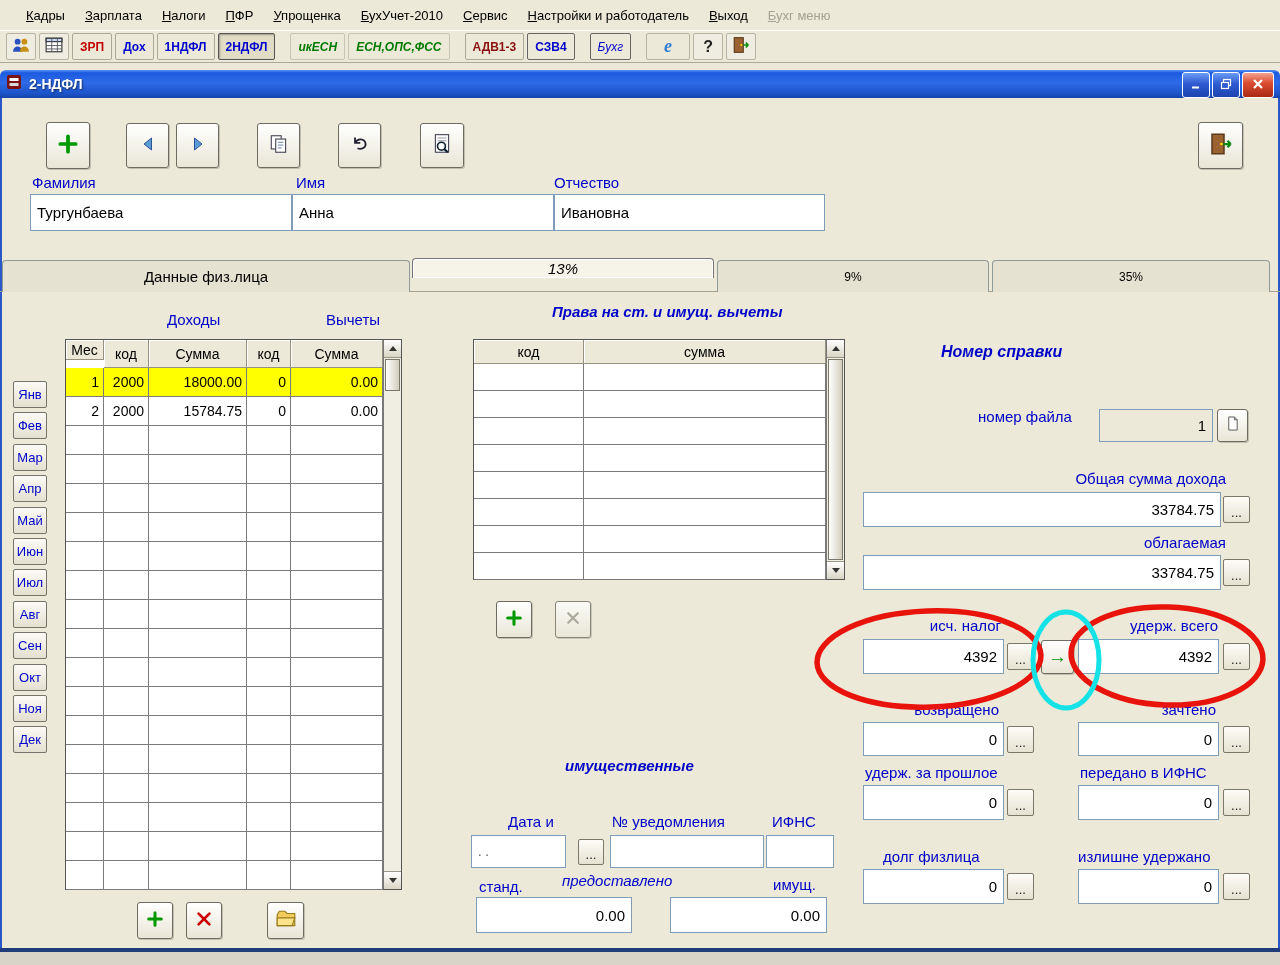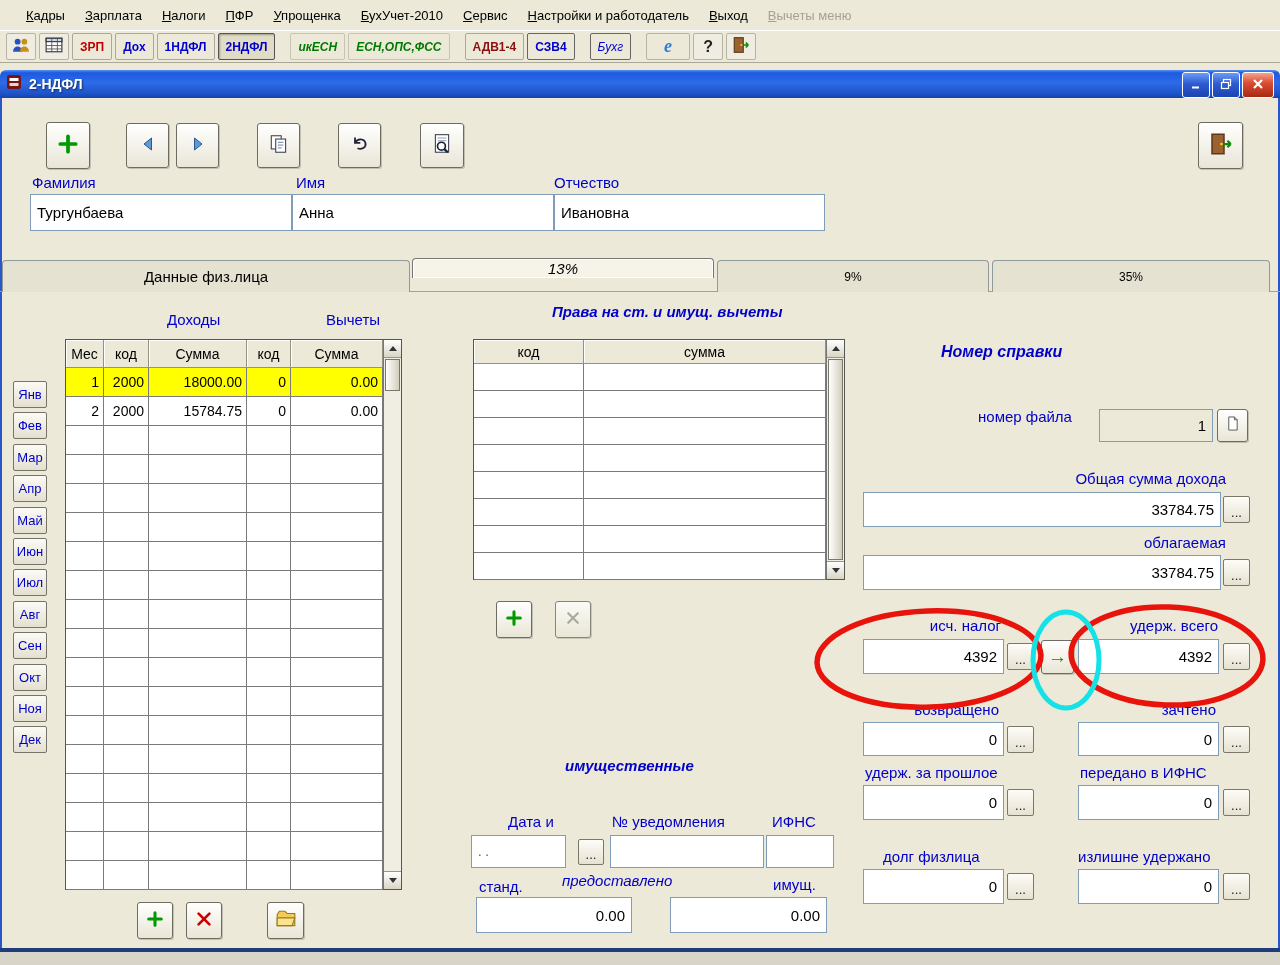--- a/index.html
+++ b/index.html
@@ -105,40 +105,40 @@
   <div class="menubar">
       <div class="menu-item">Кадры</div>
       <div class="menu-item">Зарплата</div>
       <div class="menu-item">Налоги</div>
       <div class="menu-item">ПФР</div>
       <div class="menu-item">Упрощенка</div>
       <div class="menu-item">БухУчет-2010</div>
       <div class="menu-item">Сервис</div>
       <div class="menu-item">Настройки и работодатель</div>
       <div class="menu-item">Выход</div>
-      <div class="menu-item disabled">Вычеты меню</div>
+      <div class="menu-item disabled">Бухг меню</div>
     </div>
 
   <div class="toolbar">
     <div class="iconbtn">
       <span><svg width="18" height="18" viewBox="0 0 16 16">
             <circle cx="5" cy="5" r="2.6" fill="#2a52be"></circle>
             <circle cx="11" cy="5" r="2.6" fill="#C89018"></circle>
             <path d="M1 14c0-3.2 2-4.6 4-4.6s4 1.4 4 4.6z" fill="#2a52be"></path>
             <path d="M7 14c0-3.2 2-4.6 4-4.6s4 1.4 4 4.6z" fill="#C89018"></path>
           </svg></span>
     </div>
     <div class="iconbtn">
       <span><svg width="18" height="18" viewBox="0 0 16 16">
             <rect x="1" y="2" width="14" height="12" fill="#fff" stroke="#333"></rect>
             <rect x="1" y="2" width="14" height="3" fill="#C8D8F8" stroke="#333"></rect>
             <path d="M1 8.5h14M1 11.5h14M6 2v12M11 2v12" stroke="#555" stroke-width="0.8"></path>
           </svg></span>
     </div>
-    <div class="tbwrap"><div class="tb red">ЗРП</div><div class="tb blue">Дох</div><div class="tb blue">1НДФЛ</div><div class="tb blue pressed">2НДФЛ</div><div class="tb green gapL">икЕСН</div><div class="tb green">ЕСН,ОПС,ФСС</div><div class="tb maroon gapL">АДВ1-4</div><div class="tb blue boxed">СЗВ4</div><div class="tb blueitalic boxed gapL">Бухг</div></div>
+    <div class="tbwrap"><div class="tb red">ЗРП</div><div class="tb blue">Дох</div><div class="tb blue">1НДФЛ</div><div class="tb blue pressed">2НДФЛ</div><div class="tb green gapL">икЕСН</div><div class="tb green">ЕСН,ОПС,ФСС</div><div class="tb maroon gapL">АДВ1-3</div><div class="tb blue boxed">СЗВ4</div><div class="tb blueitalic boxed gapL">Бухг</div></div>
     <div class="iconbtn tb gapL" style="border-color:#B8B4A4">
       <span class="ie">e</span>
     </div>
     <div class="iconbtn">
       <span class="helpq">?</span>
     </div>
     <div class="iconbtn">
       <span><svg width="18" height="18" viewBox="0 0 16 16">
             <rect x="2" y="1.5" width="8" height="13" fill="#9A6230" stroke="#5A3A1A"></rect>
             <circle cx="8.3" cy="8" r="0.9" fill="#FFD700"></circle>
@@ -246,21 +246,21 @@
       <div class="mon">Авг</div>
       <div class="mon">Сен</div>
       <div class="mon">Окт</div>
       <div class="mon">Ноя</div>
       <div class="mon">Дек</div>
     </div>
 
   <div class="gtable" style="left:65px;top:339px;width:337px;height:551px">
     <div>
         <div class="g-row">
-          <div class="g-cell g-head" style="width: 38px; height: 28px;">Мес</div>
+          <div class="g-cell g-head" style="width: 38px; height: 20px;">Мес</div>
           <div class="g-cell g-head" style="width: 45px; height: 28px;">код</div>
           <div class="g-cell g-head" style="width: 98px; height: 28px;">Сумма</div>
           <div class="g-cell g-head" style="width: 44px; height: 28px;">код</div>
           <div class="g-cell g-head" style="width: 92px; height: 28px;">Сумма</div>
         </div>
         <div class="g-row sel">
           <div class="g-cell" style="width: 38px; height: 29px;">1</div>
           <div class="g-cell" style="width: 45px; height: 29px;">2000</div>
           <div class="g-cell" style="width: 98px; height: 29px;">18000.00</div>
           <div class="g-cell" style="width: 44px; height: 29px;">0</div>

